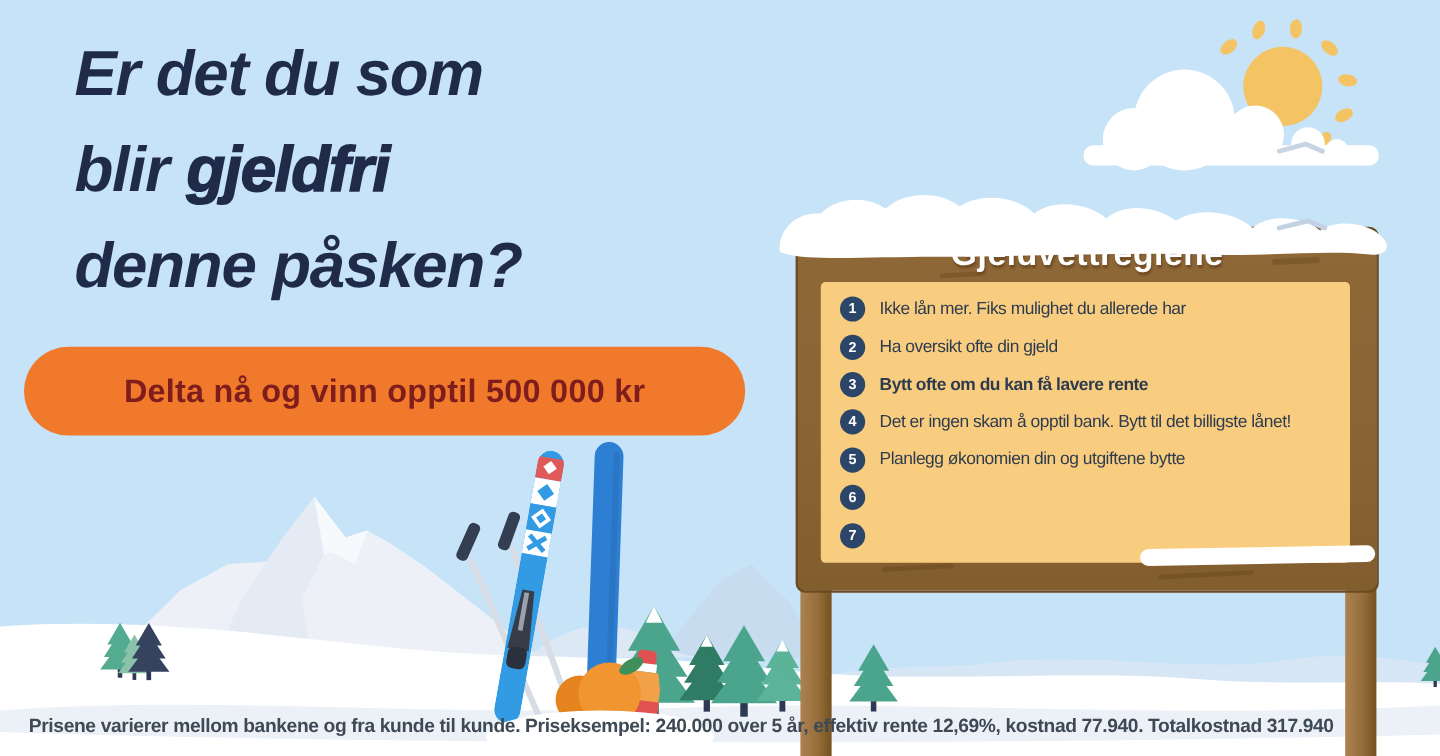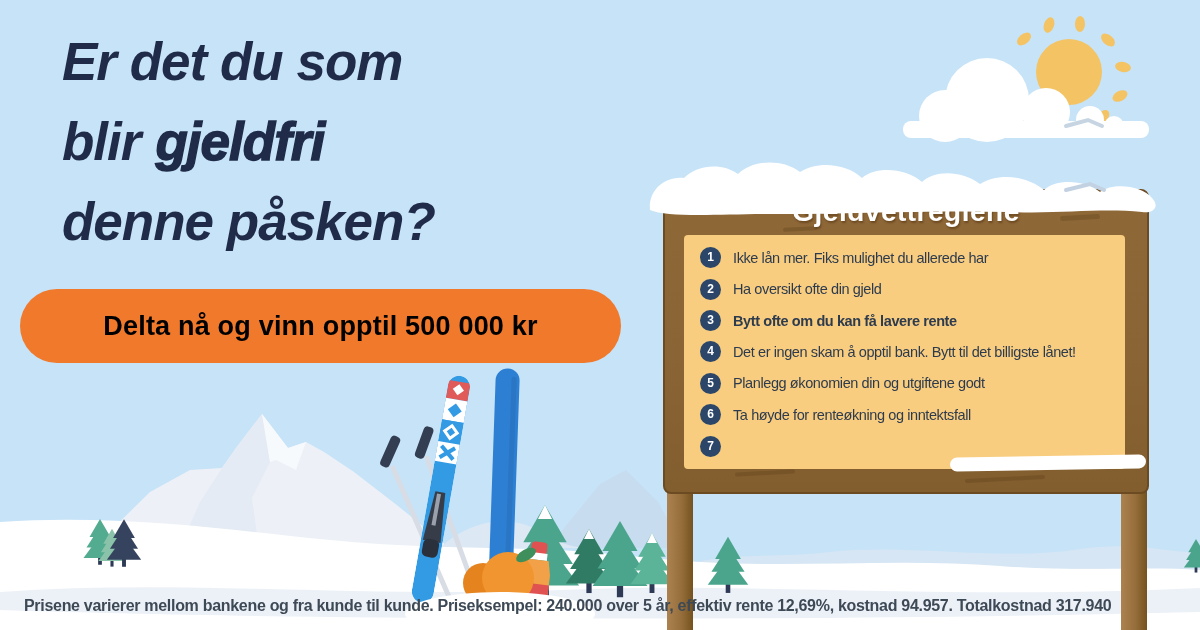--- a/index.html
+++ b/index.html
@@ -16,21 +16,21 @@
     font-size:53px;line-height:80px;font-weight:bold;letter-spacing:-1px;
     color:#1f2b49;
     font-style:italic;
   }
   .headline .xbold{-webkit-text-stroke:1.4px #1f2b49;}
   .headline .reg{margin-right:15px;}
   
   .cta{
     position:absolute;left:20px;top:289px;width:601px;height:74px;z-index:5;
     background:#f0792c;border:none;border-radius:40px;cursor:pointer;
-    color:#000000;font-family:"Liberation Sans", sans-serif;
+    color:#7f1d1d;font-family:"Liberation Sans", sans-serif;
     font-size:27px;font-weight:bold;letter-spacing:.2px;
   }
   
   .post{
     position:absolute;top:200px;width:26px;height:430px;z-index:2;
     background:linear-gradient(90deg,#ab8250 0%,#966e3b 55%,#74521f 100%);
   }
   .post-left{left:667px;}
   .post-right{left:1121px;}
   .board{
@@ -226,25 +226,24 @@
         <li class="rule bold">
           <span class="badge">3</span>
           <span class="rule-text">Bytt ofte om du kan få lavere rente</span>
         </li>
         <li class="rule">
           <span class="badge">4</span>
           <span class="rule-text">Det er ingen skam å opptil bank. Bytt til det billigste lånet!</span>
         </li>
         <li class="rule">
           <span class="badge">5</span>
-          <span class="rule-text">Planlegg økonomien din og utgiftene godt</span>
+          <span class="rule-text">Planlegg økonomien din og utgiftene bytte</span>
         </li>
         <li class="rule">
           <span class="badge">6</span>
-          <span class="rule-text">Ta høyde for renteøkning og inntektsfall</span>
         </li>
         <li class="rule">
           <span class="badge">7</span>
         </li>
       </ul>
     </div>
   </div>
 
   <svg class="snow-overlay" width="1200" height="630" viewBox="0 0 1200 630">
     <path d="M650,210 C648,193 662,176 684,178 C696,165 722,162 738,174 C752,160 782,158 800,172
@@ -253,15 +252,15 @@
              C1160,206 1154,214 1142,212 C1100,208 1060,214 1010,212 C930,210 850,214 780,214
              C720,214 668,218 650,210 Z" fill="#ffffff"></path>
     <path d="M1066,190 L1090,184 L1104,190" fill="none" stroke="#c3d2e2" stroke-width="4" stroke-linecap="round"></path>
     <rect x="950" y="456" width="196" height="14" rx="7" fill="#ffffff" transform="rotate(-1 1048 463)"></rect>
   </svg>
 
   <h1 class="headline"><span>Er det du som</span><br><span class="reg">blir</span><span class="xbold">gjeldfri</span><br><span>denne påsken?</span></h1>
 
   <button class="cta">Delta nå og vinn opptil 500 000 kr</button>
 
-  <div class="disclaimer">Prisene varierer mellom bankene og fra kunde til kunde. Priseksempel: 240.000 over 5 år, effektiv rente 12,69%, kostnad 94.957. Totalkostnad 317.940</div>
+  <div class="disclaimer">Prisene varierer mellom bankene og fra kunde til kunde. Priseksempel: 240.000 over 5 år, effektiv rente 12,69%, kostnad 77.940. Totalkostnad 317.940</div>
 
 </div>
 
 </body></html>

